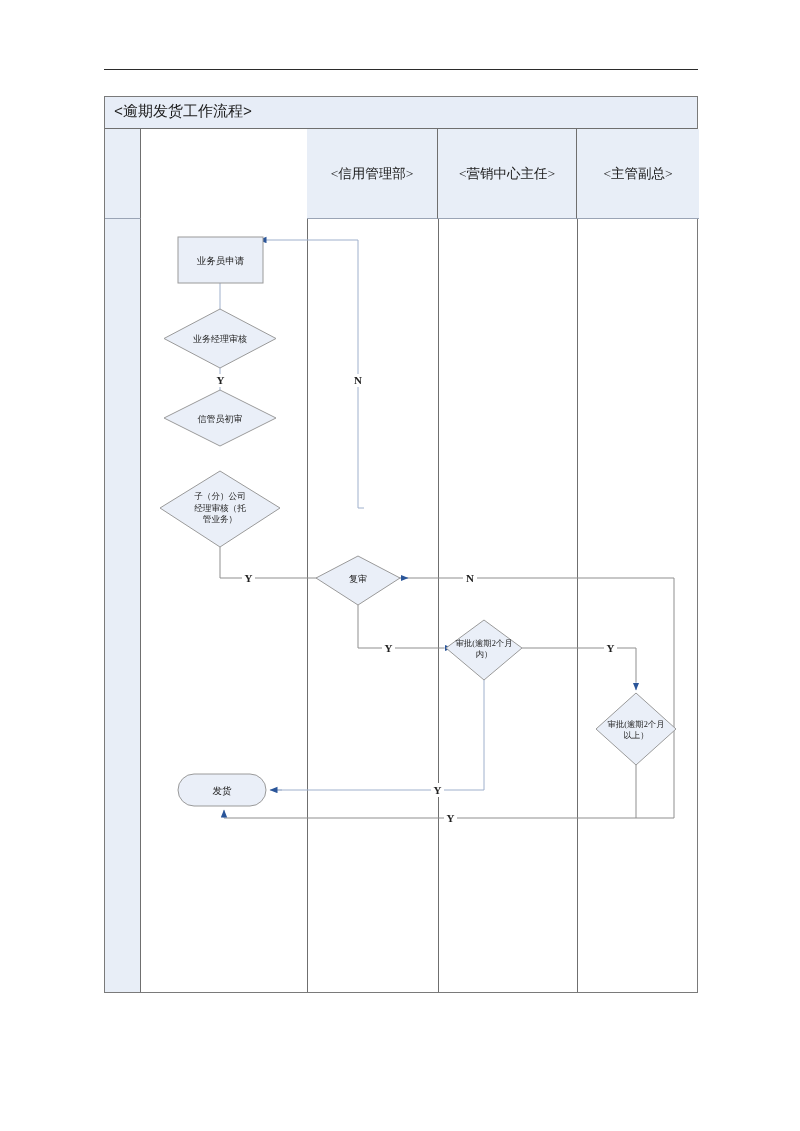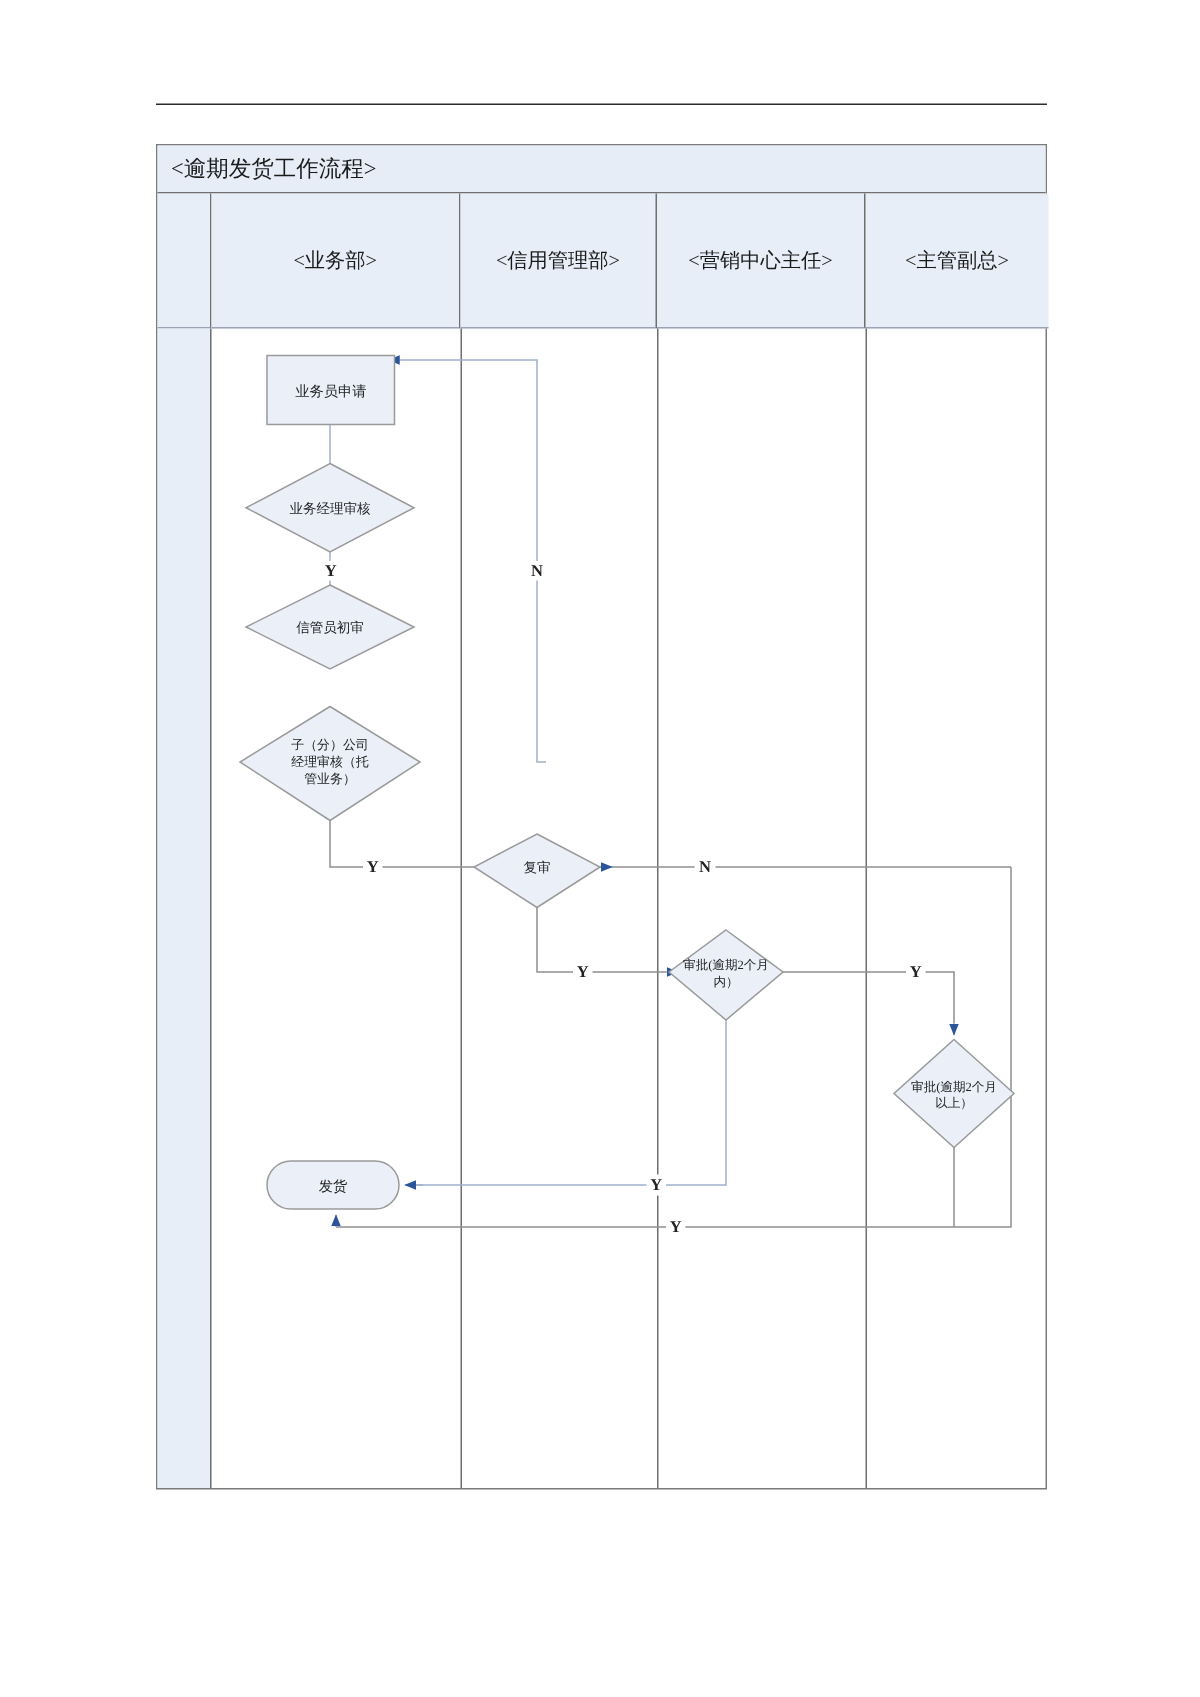--- a/index.html
+++ b/index.html
@@ -12,21 +12,21 @@
   .top-rule{position:absolute;left:104px;top:69px;width:594px;height:0;
             border-top:1.6px solid #2b2b2b;}
 
   
   .table{position:absolute;left:104px;top:96px;width:594px;height:897px;
          border:1.3px solid #7a7a7a;box-sizing:border-box;background:#ffffff;}
 
   .title-row{position:absolute;left:0;top:0;width:100%;height:32px;
              background:#e7edf7;border-bottom:1.3px solid #6f6f6f;box-sizing:border-box;}
   .title-text{position:absolute;left:9px;top:5px;font-size:15px;line-height:22px;
-              white-space:nowrap;}
+              white-space:nowrap;font-family:Liberation Mono, monospace;}
 
   .header-row{position:absolute;left:0;top:32px;width:100%;height:90px;}
   .hdr-cell{position:absolute;top:0;height:90px;background:#e8eef7;
             border-right:1.3px solid #6f6f6f;border-bottom:1.1px solid #9aa4b5;
             box-sizing:border-box;display:flex;align-items:center;justify-content:center;
             font-size:13.5px;white-space:nowrap;}
   .hdr-blank{position:absolute;left:0;top:0;width:36px;height:90px;
              background:#e8eef7;border-right:1.3px solid #6f6f6f;
              border-bottom:1.1px solid #9aa4b5;box-sizing:border-box;}
 
@@ -55,23 +55,20 @@
   <div class="top-rule"></div>
 
   <div class="table">
 
     <div class="title-row">
       <div class="title-text">&lt;逾期发货工作流程&gt;</div>
     </div>
 
     <div class="header-row">
       <div class="hdr-blank"></div>
-      <div class="hdr-cell" style="left:36px;width:166px;">
-        <span>&lt;业务部&gt;</span>
-      </div>
       <div class="hdr-cell" style="left:202px;width:131px;align-items:center;">
         <span>&lt;信用管理部&gt;</span>
       </div>
       <div class="hdr-cell" style="left:472px;width:122px;border-right:none;">
         <span>&lt;主管副总&gt;</span>
       </div>
       <div class="hdr-cell" style="left:333px;width:139px;">
         <span>&lt;营销中心主任&gt;</span>
       </div>
     </div>

